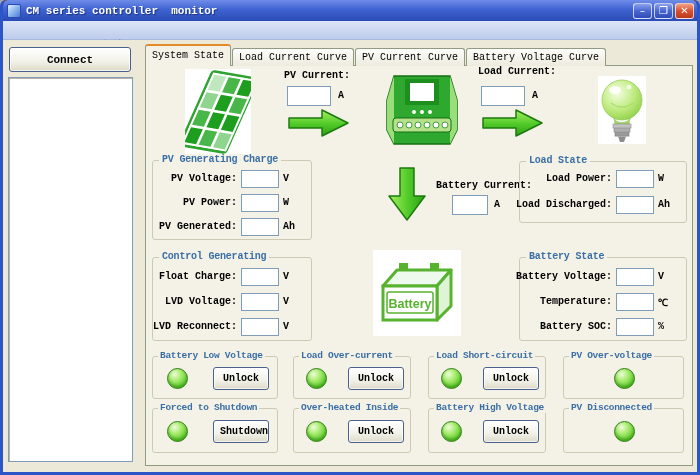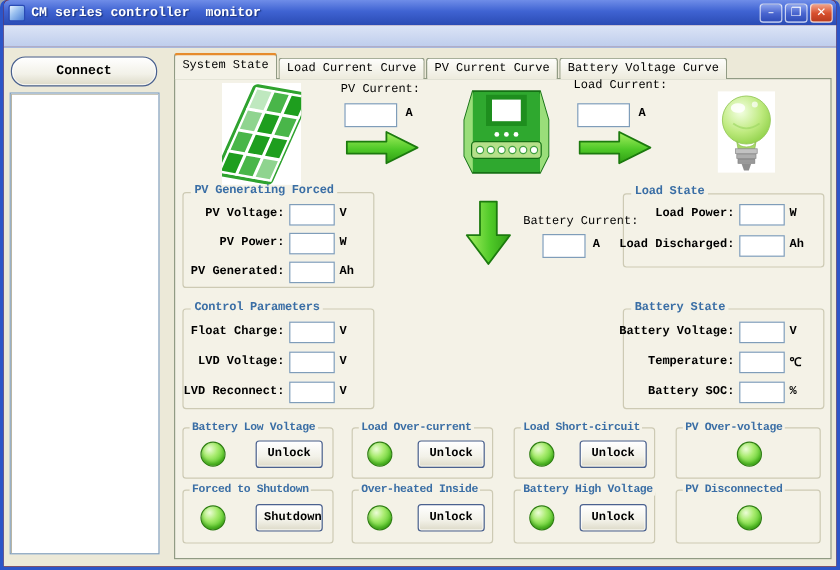--- a/index.html
+++ b/index.html
@@ -19,32 +19,32 @@
     background:linear-gradient(180deg,#8AA2EC 0%,#4A66D0 50%,#2E4CB8 100%);cursor:default;}
   .winbtn.close{background:linear-gradient(180deg,#F0A088 0%,#D8502E 50%,#B83A1E 100%);}
   
   .menubar{height:19px;background:linear-gradient(180deg,#DCE4F6 0%,#BECDEC 100%);display:flex;align-items:center;
     border-bottom:1px solid #A8B8DC;}
   .menuitem{font-size:16px;padding:0 9px;color:#000;margin-top:36px;}
   
   .content{position:relative;width:694px;height:432px;background:#ECE9D8;}
   .btn{border:1px solid #4A618F;border-radius:3px;background:linear-gradient(180deg,#FFFFFF 0%,#F2F1E8 60%,#DDDAC8 100%);
     font-family:inherit;font-size:10px;font-weight:bold;color:#000;box-shadow:inset 0 0 0 1px #FFFFFFAA;}
-  .connect{position:absolute;left:6px;top:7px;width:122px;height:25px;font-size:11px;border-radius:12px;}
+  .connect{position:absolute;left:6px;top:7px;width:122px;height:25px;font-size:11px;}
   .devlist{position:absolute;left:5px;top:37px;width:125px;height:385px;background:#fff;
     border:1px solid #7F9DB9;box-shadow:inset 1px 1px 0 #B8B5A4;}
   
   .tabstrip{position:absolute;left:142px;top:4px;height:22px;display:flex;align-items:flex-end;z-index:3;}
   .tab{height:18px;padding:0 6px;font-size:10px;line-height:17px;color:#000;background:linear-gradient(180deg,#FDFDFB,#EDEBDD);
     border:1px solid #919B84;border-bottom:none;border-radius:3px 3px 0 0;margin-right:1px;white-space:nowrap;}
   .tab.active{height:22px;line-height:20px;background:#F4F2E7;border-top:2px solid #E68B2C;position:relative;z-index:4;}
   .tabpage{position:absolute;left:142px;top:25px;width:548px;height:401px;background:#F4F2E7;
     border:1px solid #919B84;z-index:2;}
   
-  .lbl{position:absolute;font-size:10px;font-weight:normal;color:#000;white-space:nowrap;}
+  .lbl{position:absolute;font-size:10px;font-weight:bold;color:#000;white-space:nowrap;}
   .tbox{position:absolute;border:1px solid #7F9DB9;background:#fff;font-family:inherit;font-size:10px;padding:0 2px;}
   .unit{position:absolute;font-size:10px;font-weight:bold;color:#000;}
   
   .grp{position:absolute;border:1px solid #CDCAB4;border-radius:3px;}
   .grp .legend{position:absolute;top:-7px;left:6px;background:#F4F2E7;padding:0 3px;font-size:10px;font-weight:bold;
     color:#3A6EA5;white-space:nowrap;letter-spacing:-0.2px;}
   .g-row{position:absolute;right:6px;display:flex;align-items:center;height:19px;}
   .g-row .g-label{font-size:10px;font-weight:bold;white-space:nowrap;margin-right:4px;}
   .g-row input{width:38px;height:18px;border:1px solid #7F9DB9;background:#fff;font-family:inherit;font-size:10px;}
   .g-row .g-unit{width:22px;margin-left:4px;font-size:10px;font-weight:bold;}
@@ -201,21 +201,21 @@
             </defs>
           <polygon points="13,2 27,2 27,30 38,30 20,54 2,30 13,30" fill="url(#ag3)" stroke="#1C7A0E" stroke-width="1.5" stroke-linejoin="round"></polygon>
         </svg>
       </div>
 
       <span class="lbl" style="left:290px;top:114px;">Battery Current:</span>
       <input class="tbox" style="left: 306px; top: 129px; width: 36px; height: 20px;" value="">
       <span class="unit" style="left:348px;top:133px;">A</span>
 
       <div class="grp" style="left:6px;top:94px;width:160px;height:80px;">
-        <span class="legend">PV Generating Forced</span>
+        <span class="legend">PV Generating Charge</span>
         <div class="g-row" style="top:8px;">
           <span class="g-label">PV Voltage:</span>
           <input value="" style="">
           <span class="g-unit">V</span>
         </div>
         <div class="g-row" style="top:32px;">
           <span class="g-label">PV Power:</span>
           <input value="" style="">
           <span class="g-unit">W</span>
         </div>
@@ -234,38 +234,50 @@
           <span class="g-unit">W</span>
         </div>
         <div class="g-row" style="top:33px;">
           <span class="g-label">Load Discharged:</span>
           <input value="" style="">
           <span class="g-unit">Ah</span>
         </div>
       </div>
 
       <div class="grp" style="left:6px;top:191px;width:160px;height:84px;">
-        <span class="legend">Control Parameters</span>
+        <span class="legend">Control Generating</span>
         <div class="g-row" style="top:9px;">
           <span class="g-label">Float Charge:</span>
           <input value="" style="">
           <span class="g-unit">V</span>
         </div>
         <div class="g-row" style="top:34px;">
           <span class="g-label">LVD Voltage:</span>
           <input value="" style="">
           <span class="g-unit">V</span>
         </div>
         <div class="g-row" style="top:59px;">
           <span class="g-label">LVD Reconnect:</span>
           <input value="" style="">
           <span class="g-unit">V</span>
         </div>
       </div>
 
+      <div class="icon" style="left:227px;top:184px;">
+        <svg width="88" height="86" viewBox="0 0 88 86">
+          <rect x="0" y="0" width="88" height="86" fill="#ffffff"></rect>
+          <rect x="26" y="13" width="9" height="8" fill="#57B22E"></rect>
+          <rect x="57" y="13" width="9" height="8" fill="#57B22E"></rect>
+          <polygon points="10,36 24,20 78,20 64,36" fill="#EFFAEF" stroke="#57B22E" stroke-width="3" stroke-linejoin="round"></polygon>
+          <polygon points="64,36 78,20 78,56 64,70" fill="#DFF4D7" stroke="#57B22E" stroke-width="3" stroke-linejoin="round"></polygon>
+          <rect x="10" y="36" width="54" height="34" fill="#ffffff" stroke="#57B22E" stroke-width="3"></rect>
+          <rect x="14" y="42" width="46" height="21" rx="2" fill="none" stroke="#57B22E" stroke-width="1.5"></rect>
+          <text x="37" y="58" text-anchor="middle" font-family="Liberation Sans, sans-serif" font-size="12.5" font-weight="bold" fill="#57B22E">Battery</text>
+        </svg>
+      </div>
 
       <div class="grp" style="left:373px;top:191px;width:168px;height:84px;">
         <span class="legend">Battery State</span>
         <div class="g-row" style="top:9px;">
           <span class="g-label">Battery Voltage:</span>
           <input value="" style="">
           <span class="g-unit">V</span>
         </div>
         <div class="g-row" style="top:34px;">
           <span class="g-label">Temperature:</span>

